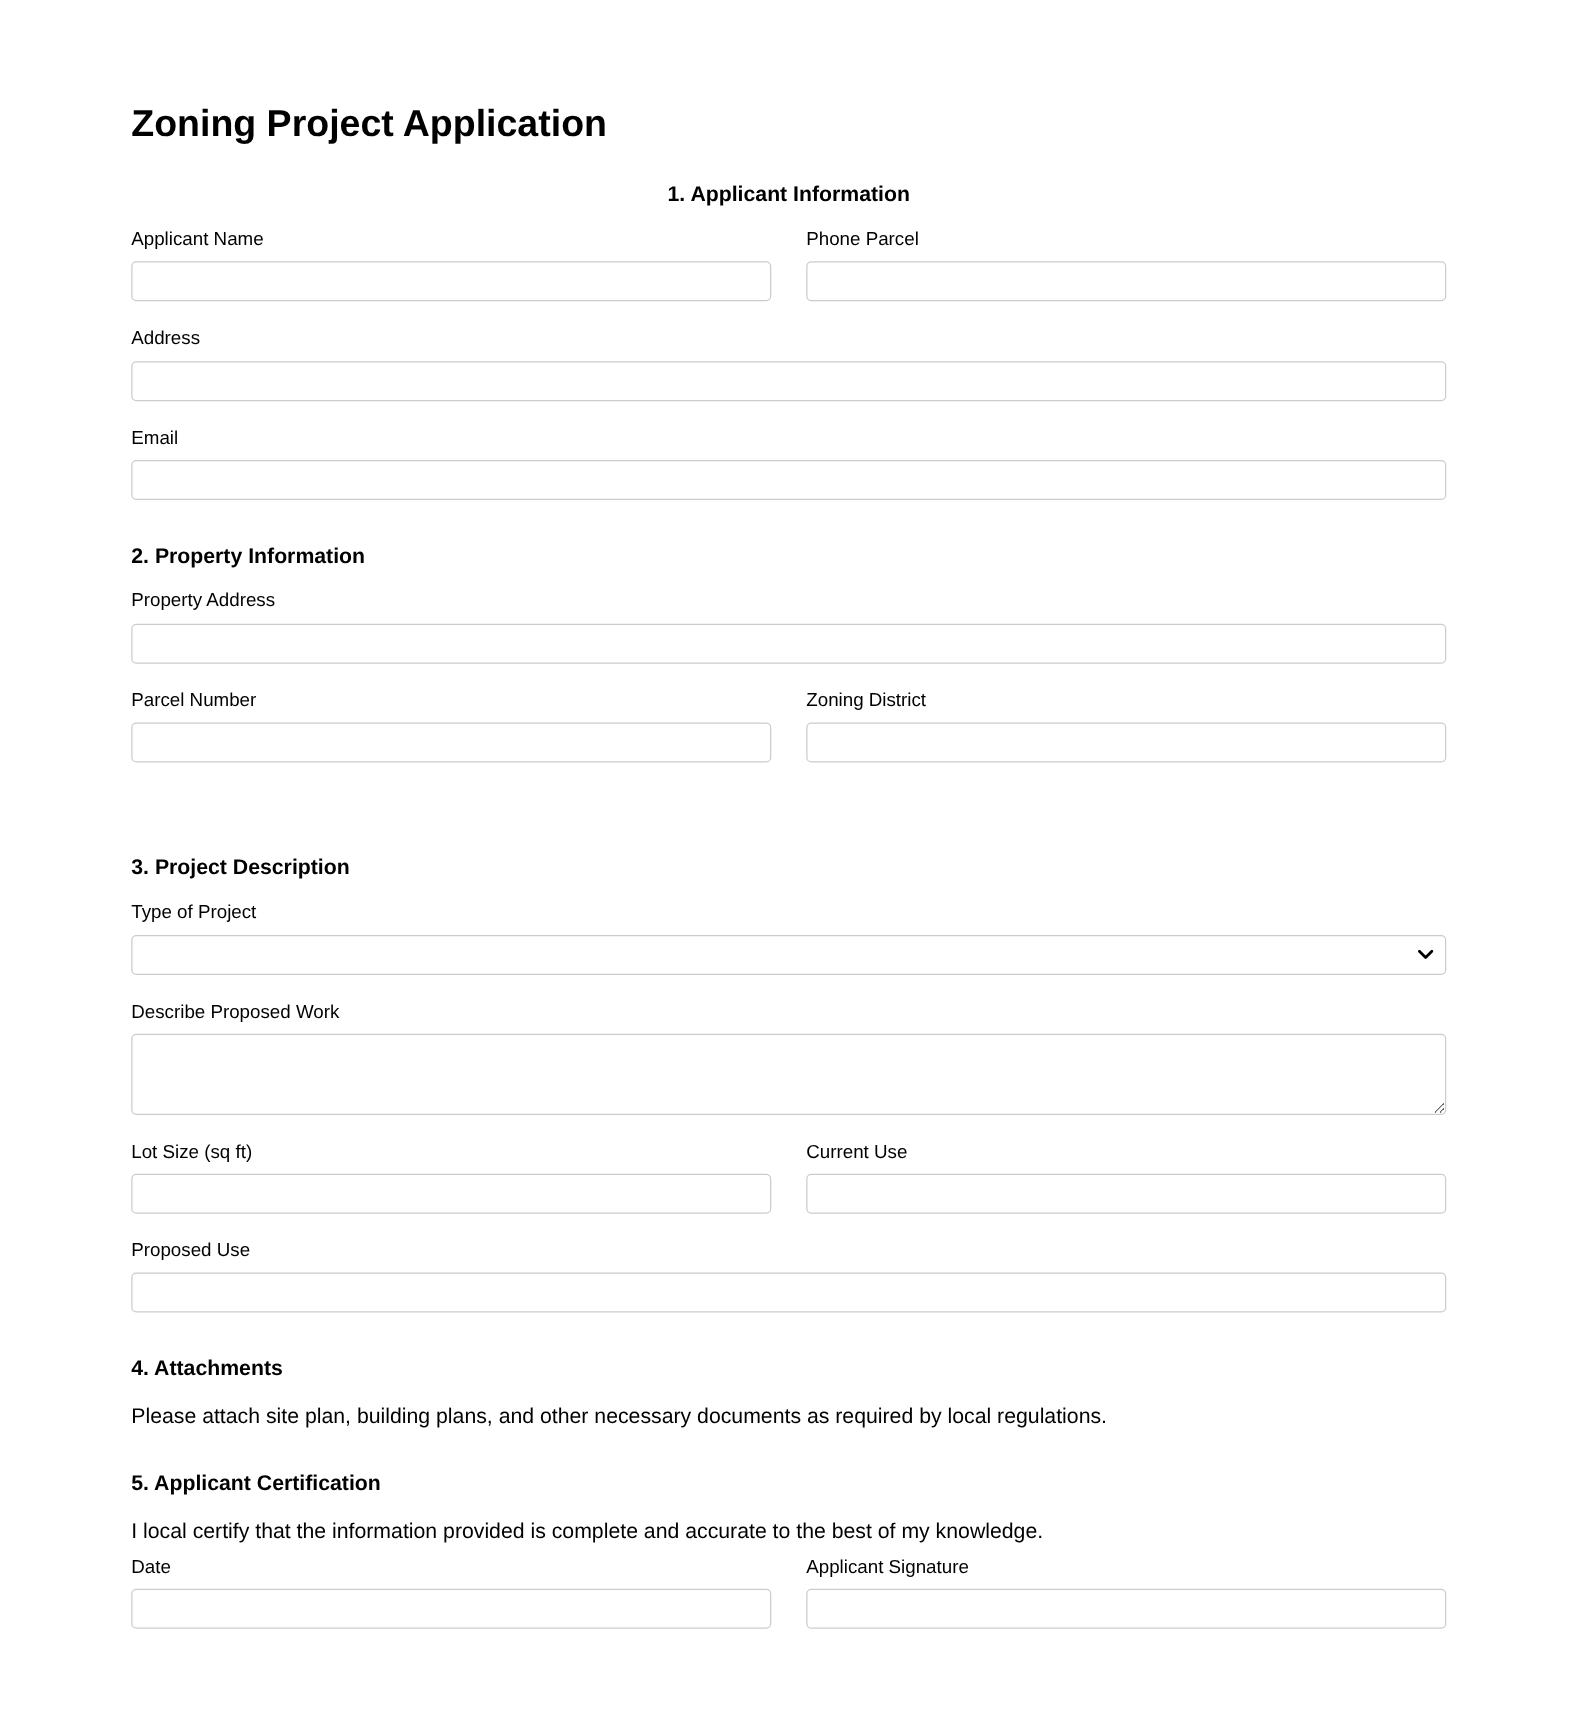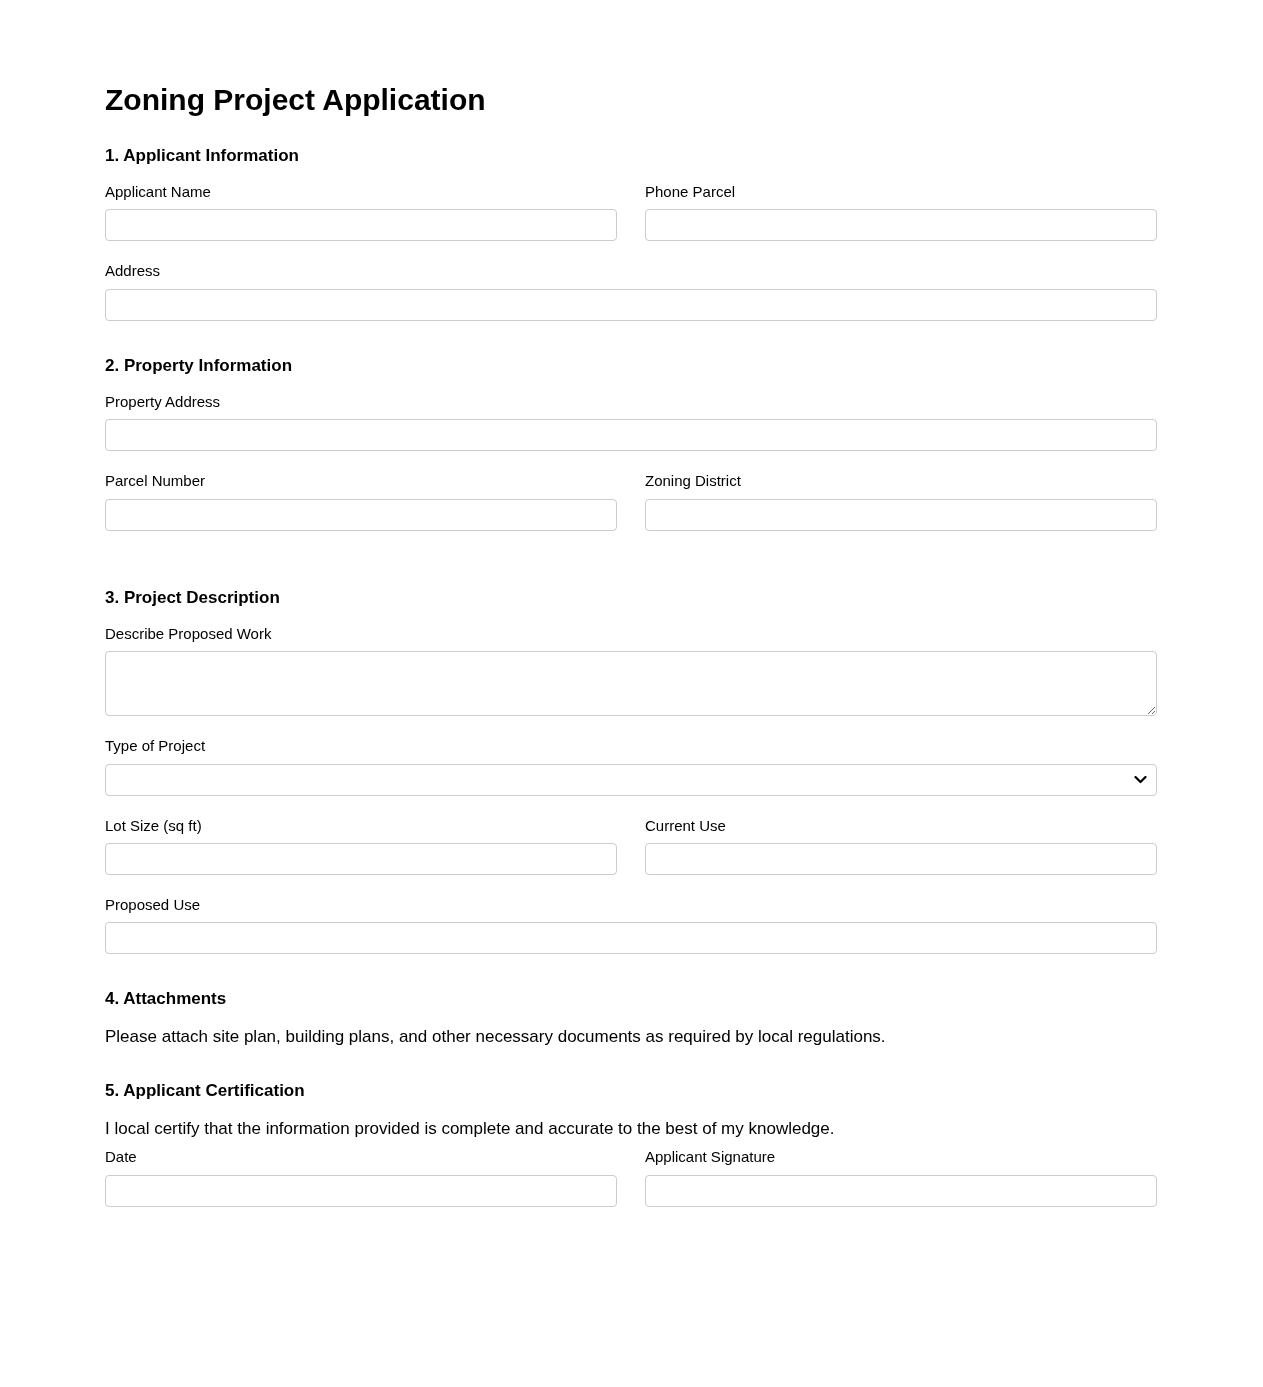--- a/index.html
+++ b/index.html
@@ -19,22 +19,22 @@
     font-weight: bold;
     line-height: 1.15;
     margin: 0 0 28px 0;
   }
   h2.section-heading {
     font-size: 17px;
     font-weight: bold;
     line-height: 1.15;
     margin: 35px 0 18px 0;
   }
-  h2.section-heading.first { margin-top: 0; }
-  h2.section-heading.gap-lg { margin-top: 36px; }
+  h2.section-heading.first { margin-top: 0; text-align: center; }
+  h2.section-heading.gap-lg { margin-top: 53px; }
   .section-text {
     font-size: 17px;
     line-height: 1.15;
     margin: 0 0 10px 0;
   }
   .field { margin-bottom: 21px; }
   .field label {
     display: block;
     font-size: 15px;
     line-height: 1.15;
@@ -116,20 +116,24 @@
         <label>Phone Parcel</label>
         <input type="text" value="" style="">
       </div>
     </div>
 
     <div class="field">
       <label>Address</label>
       <input type="text" value="" style="">
     </div>
 
+    <div class="field">
+      <label>Email</label>
+      <input type="text" value="" style="">
+    </div>
   </section>
 
   <section>
     <h2 class="section-heading">2. Property Information</h2>
 
     <div class="field">
       <label>Property Address</label>
       <input type="text" value="" style="">
     </div>
 
@@ -140,38 +144,38 @@
       </div>
       <div class="field">
         <label>Zoning District</label>
         <input type="text" value="" style="">
       </div>
     </div>
   </section>
 
   <section>
     <h2 class="section-heading gap-lg">3. Project Description</h2>
-
-    <div class="field">
-      <label>Describe Proposed Work</label>
-      <textarea style=""></textarea>
-    </div>
 
     <div class="field">
       <label>Type of Project</label>
       <div class="select-wrap">
         <select></select>
         <span class="chevron">
           <svg width="13" height="9" viewBox="0 0 13 9">
               <path d="M1.5 1.5 L6.5 6.5 L11.5 1.5" stroke="#000000" stroke-width="2.2" fill="none" stroke-linecap="round" stroke-linejoin="round"></path>
             </svg>
         </span>
       </div>
     </div>
 
+    <div class="field">
+      <label>Describe Proposed Work</label>
+      <textarea style=""></textarea>
+    </div>
+
     <div class="row-2col">
       <div class="field">
         <label>Lot Size (sq ft)</label>
         <input type="text" value="" style="">
       </div>
       <div class="field">
         <label>Current Use</label>
         <input type="text" value="" style="">
       </div>
     </div>

